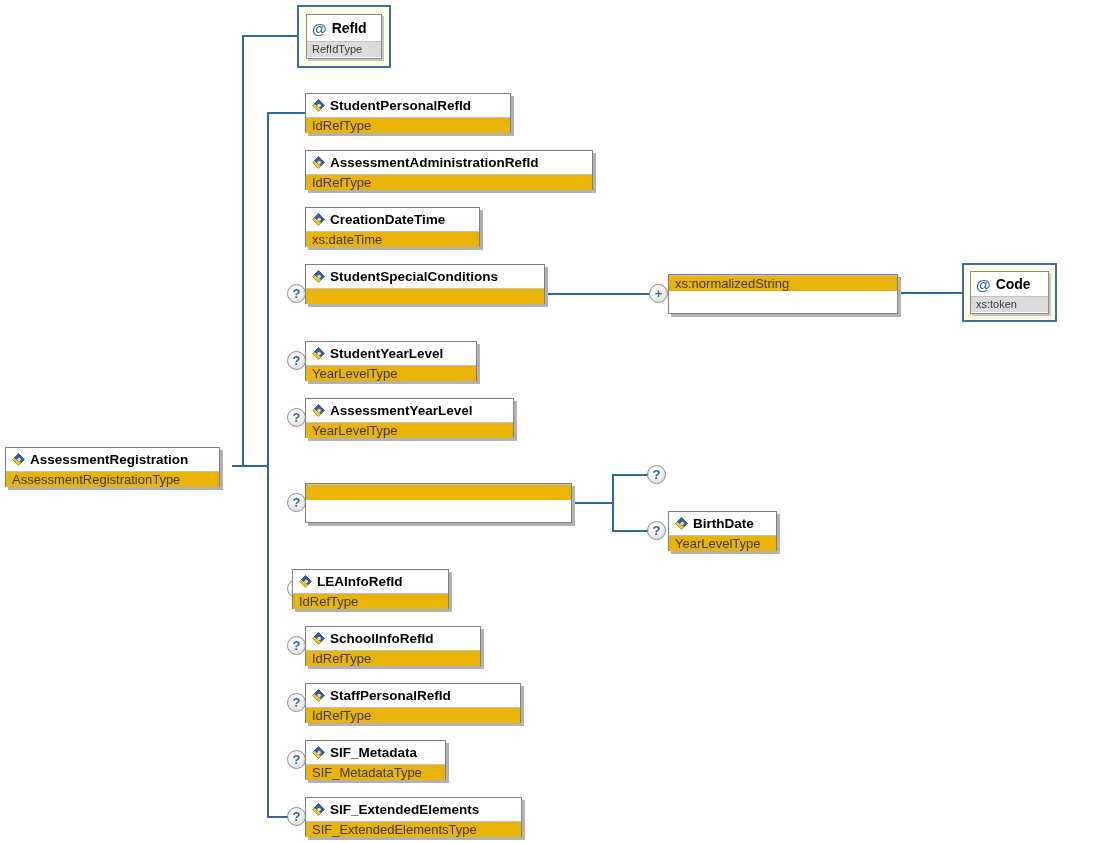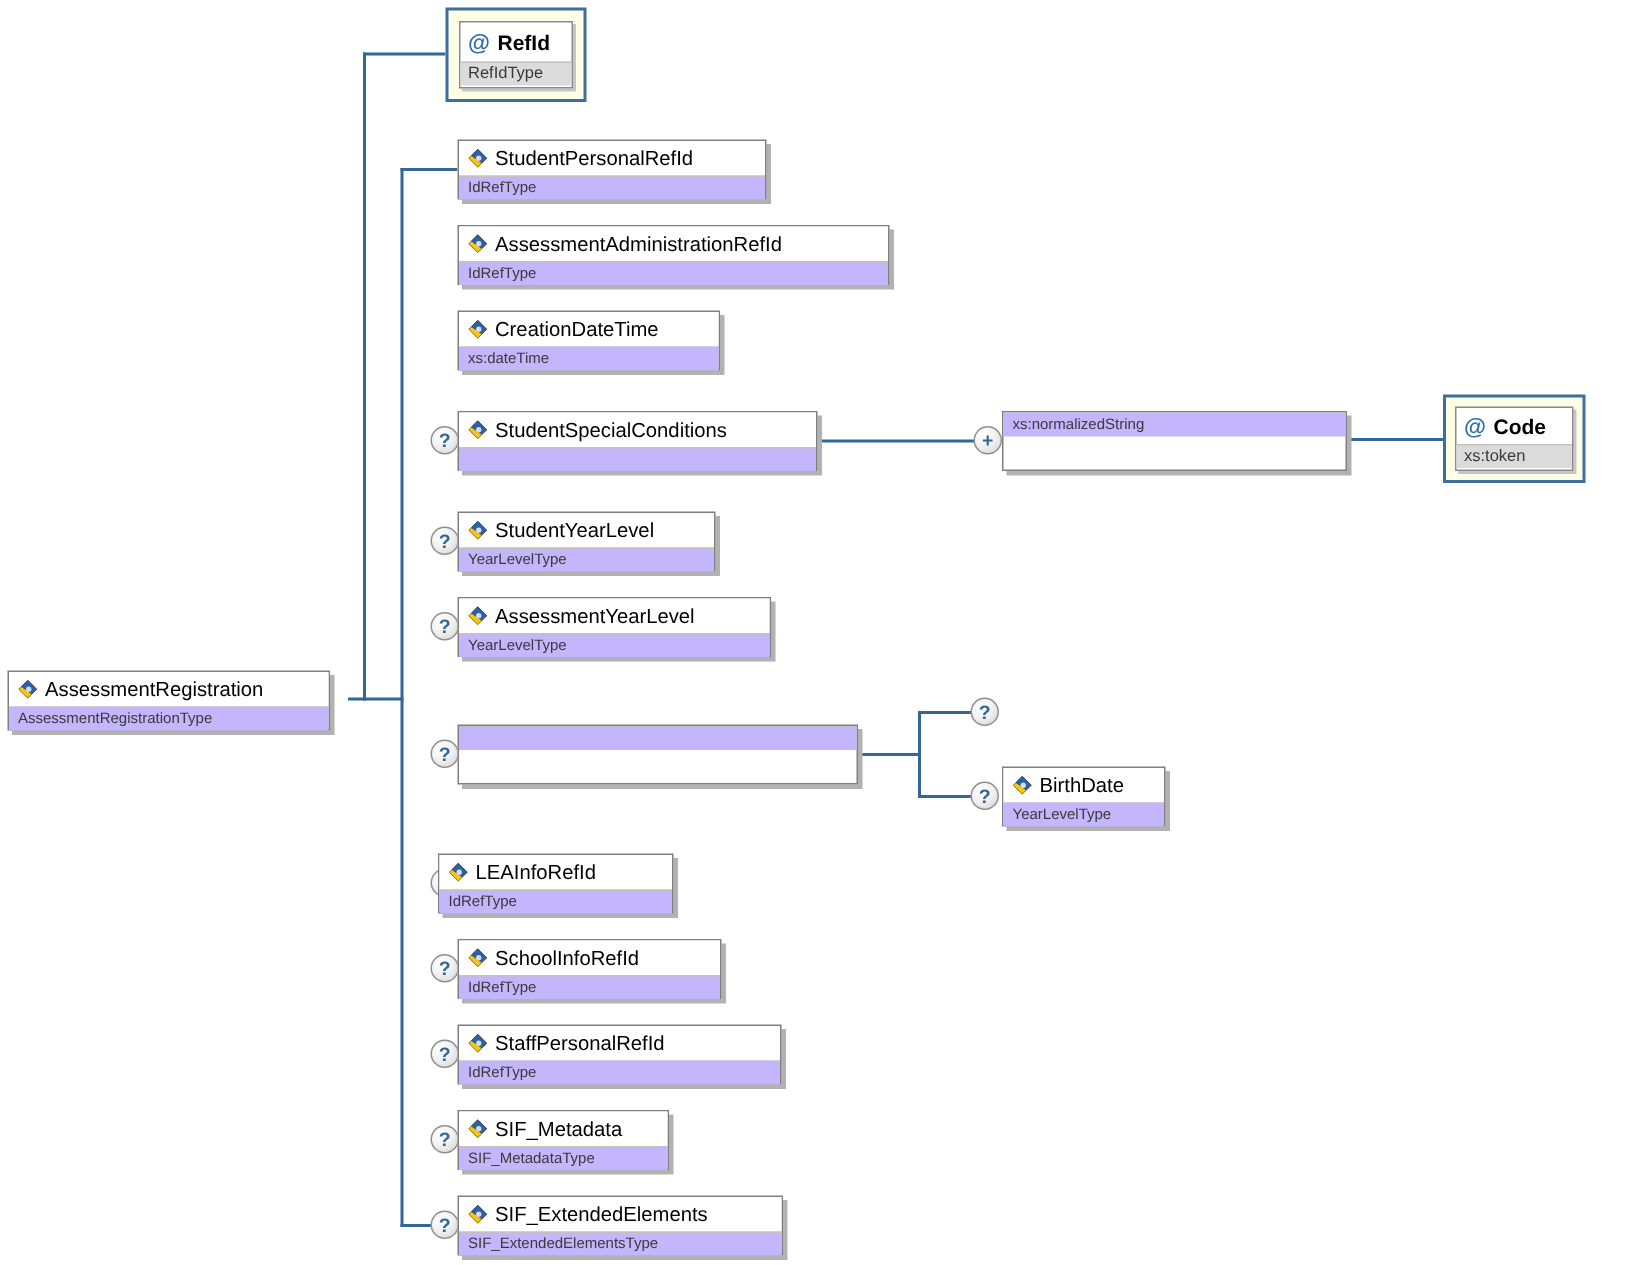--- a/index.html
+++ b/index.html
@@ -8,23 +8,23 @@
 
   
   .hline,.vline{position:absolute;background:#336699;}
   .hline{height:2px;}
   .vline{width:2px;}
 
   
   .node{position:absolute;height:40px;border:1px solid #7f7f7f;background:#fff;
         box-shadow:3px 3px 0 #b2b2b2;box-sizing:border-box;}
   .node .name-row{height:23px;display:flex;align-items:center;gap:5px;padding-left:6px;
-        background:#fff;white-space:nowrap;font-weight:normal;font-size:13.5px;color:#000;}
-  .node .type-row{height:15px;border-top:1px solid #c2c2c2;background:#c4b5fd;
-        font-size:10px;color:#3a3a3a;padding-left:6px;line-height:15px;white-space:nowrap;}
+        background:#fff;white-space:nowrap;font-weight:bold;font-size:13.5px;color:#000;}
+  .node .type-row{height:15px;border-top:1px solid #c2c2c2;background:#eab308;
+        font-size:13px;color:#3a3a3a;padding-left:6px;line-height:15px;white-space:nowrap;}
 
   .el-icon{display:inline-flex;width:13px;height:13px;flex:0 0 13px;}
 
   
   .attr-outer{position:absolute;background:#fefee6;border:2px solid #3e6e9e;box-sizing:border-box;}
   .attr-inner{position:absolute;left:7px;right:7px;top:7px;bottom:7px;border:1px solid #8a8a8a;
         background:#fff;box-shadow:2px 2px 0 #c6c6c6;}
   .attr-inner .name-row{height:26px;display:flex;align-items:center;gap:5px;padding-left:5px;
         font-weight:bold;font-size:14px;color:#000;white-space:nowrap;}
   .at-glyph{color:#2e6da8;font-weight:bold;font-size:15px;line-height:1;}
@@ -117,21 +117,21 @@
           <svg width="13" height="13" viewBox="0 0 14 14">
             <use href="#elgeom"></use>
           </svg>
         </span>
       <span>CreationDateTime</span>
     </div>
     <div class="type-row">xs:dateTime</div>
   </div>
 
   <div class="badge" style="left:287px;top:284px">?</div>
-  <div class="node" style="left:305px;top:274px;width:240px">
+  <div class="node" style="left:305px;top:264px;width:240px">
     <div class="name-row">
       <span class="el-icon">
           <svg width="13" height="13" viewBox="0 0 14 14">
             <use href="#elgeom"></use>
           </svg>
         </span>
       <span>StudentSpecialConditions</span>
     </div>
     <div class="type-row"></div>
   </div>

